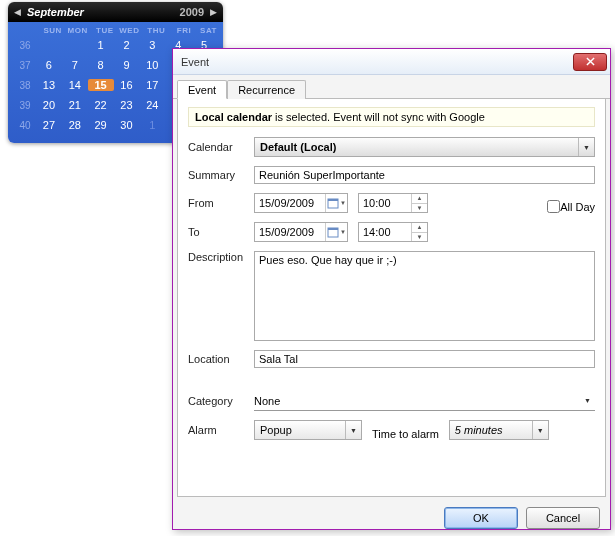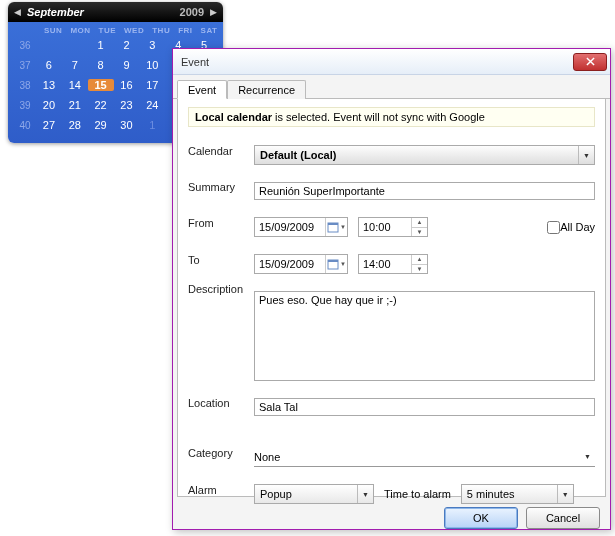--- a/index.html
+++ b/index.html
@@ -6,21 +6,21 @@
   body { width: 615px; height: 536px; background: #fff; position: relative; overflow: hidden; }
 
   
   .calendar-widget { position: absolute; top: 2px; left: 8px; width: 215px; border-radius: 6px; overflow: hidden; box-shadow: 0 1px 4px rgba(0,0,0,.4); }
   .cal-header { background: linear-gradient(#2a2a2a,#000); height: 20px; display:flex; align-items:center; padding:0 6px; }
   .cal-arrow { color:#ccc; font-size:9px; cursor:pointer; }
   .cal-month { color:#fff; font-weight:bold; font-style:italic; margin-left:6px; }
   .cal-year { color:#bbb; margin-left:auto; font-weight:bold; }
   .cal-arrow.right { margin-left:6px; }
   .cal-body { background: linear-gradient(#3a6fd8,#2f5dc9); padding: 4px 6px 8px; }
-  .cal-dow { display:grid; grid-template-columns: 22px repeat(7,1fr); gap:8px; text-align:center; }
+  .cal-dow { display:grid; grid-template-columns: 22px repeat(7,1fr); gap:0; text-align:right; }
   .cal-dow span { color:#9bb5f0; font-size:8px; font-weight:bold; letter-spacing:.5px; }
   .cal-dow .empty { }
   .cal-row { display:grid; grid-template-columns: 22px repeat(7,1fr); text-align:center; height:20px; align-items:center; }
   .cal-wk { color:#8fa8e8; font-size:10px; }
   .cal-day { color:#fff; font-size:11px; }
   .cal-day.dim { color:#6b8de0; }
   .cal-day.today { background:#e78a3a; border-radius:2px; color:#fff; font-weight:bold; }
 
   
   .window { position:absolute; top:48px; left:172px; width:439px; height:482px; background:#f4f4f4; border:1px solid #a21caf; box-shadow: 2px 2px 8px rgba(0,0,0,.25); }
@@ -34,21 +34,21 @@
   .tab.active { background:#fff; border-bottom:1px solid #fff; }
 
   .tabpanel { background:#fff; margin:0 4px 4px; border:1px solid #bbb; border-top:none; height: 398px; padding: 8px 10px 10px; }
 
   .info-strip { background:#fffff2; border:1px solid #e8e6c8; padding: 3px 6px; margin-bottom: 10px; }
   .info-strip b { font-weight:bold; }
 
   .form-row { display:flex; align-items:center; margin-bottom: 9px; }
   .form-row.align-top { align-items: flex-start; }
   .lbl { width: 66px; color:#222; }
-  .ctl { flex:1; display:flex; gap:10px; align-items:center;margin-top:8px; }
+  .ctl { flex:1; display:flex; gap:10px; align-items:flex-end; }
   select, input[type=text], textarea { border:1px solid #aaa; background:#fff; padding:2px 4px; font: inherit; }
   select.full, input.full { width: 100%; }
   .datebox, .timebox { display:flex; align-items:center; border:1px solid #aaa; background:#fff; height:20px; }
   .datebox input, .timebox input { border:none; padding:2px 4px; width:70px; outline:none; }
   .timebox input { width:52px; }
   .date-btn { width:22px; height:18px; border-left:1px solid #ccc; display:flex; align-items:center; justify-content:center; cursor:pointer; }
   .spin { width:16px; height:18px; border-left:1px solid #ccc; display:flex; flex-direction:column; }
   .spin div { flex:1; display:flex; align-items:center; justify-content:center; font-size:6px; color:#555; border-bottom:1px solid #ccc; cursor:pointer; }
   .spin div:last-child { border-bottom:none; }
   .allday { display:flex; align-items:center; margin-left:auto; }
@@ -247,26 +247,26 @@
         <div style="flex:1; display:flex; align-items:center; border-bottom:1px solid #999; height:20px;">
           <span>None</span>
           <span style="margin-left:auto;font-size:7px;color:#333;padding-right:4px;">▼</span>
         </div>
       </div>
     </div>
 
     <div class="form-row">
       <div class="lbl">Alarm</div>
       <div class="ctl">
-        <div class="combo" style="width:120px;">
+        <div class="combo" style="width:108px;">
           <span>Popup</span>
           <div class="dd" style="margin-left:auto;">▼</div>
         </div>
         <span>Time to alarm</span>
-        <div class="combo" style="width:113px;">
+        <div class="combo" style="width:100px;font-style:italic;">
           <span>5 minutes</span>
           <div class="dd" style="margin-left:auto;">▼</div>
         </div>
       </div>
     </div>
   </div>
 
   <div class="button-row">
     <button class="btn primary">OK</button>
     <button class="btn">Cancel</button>

